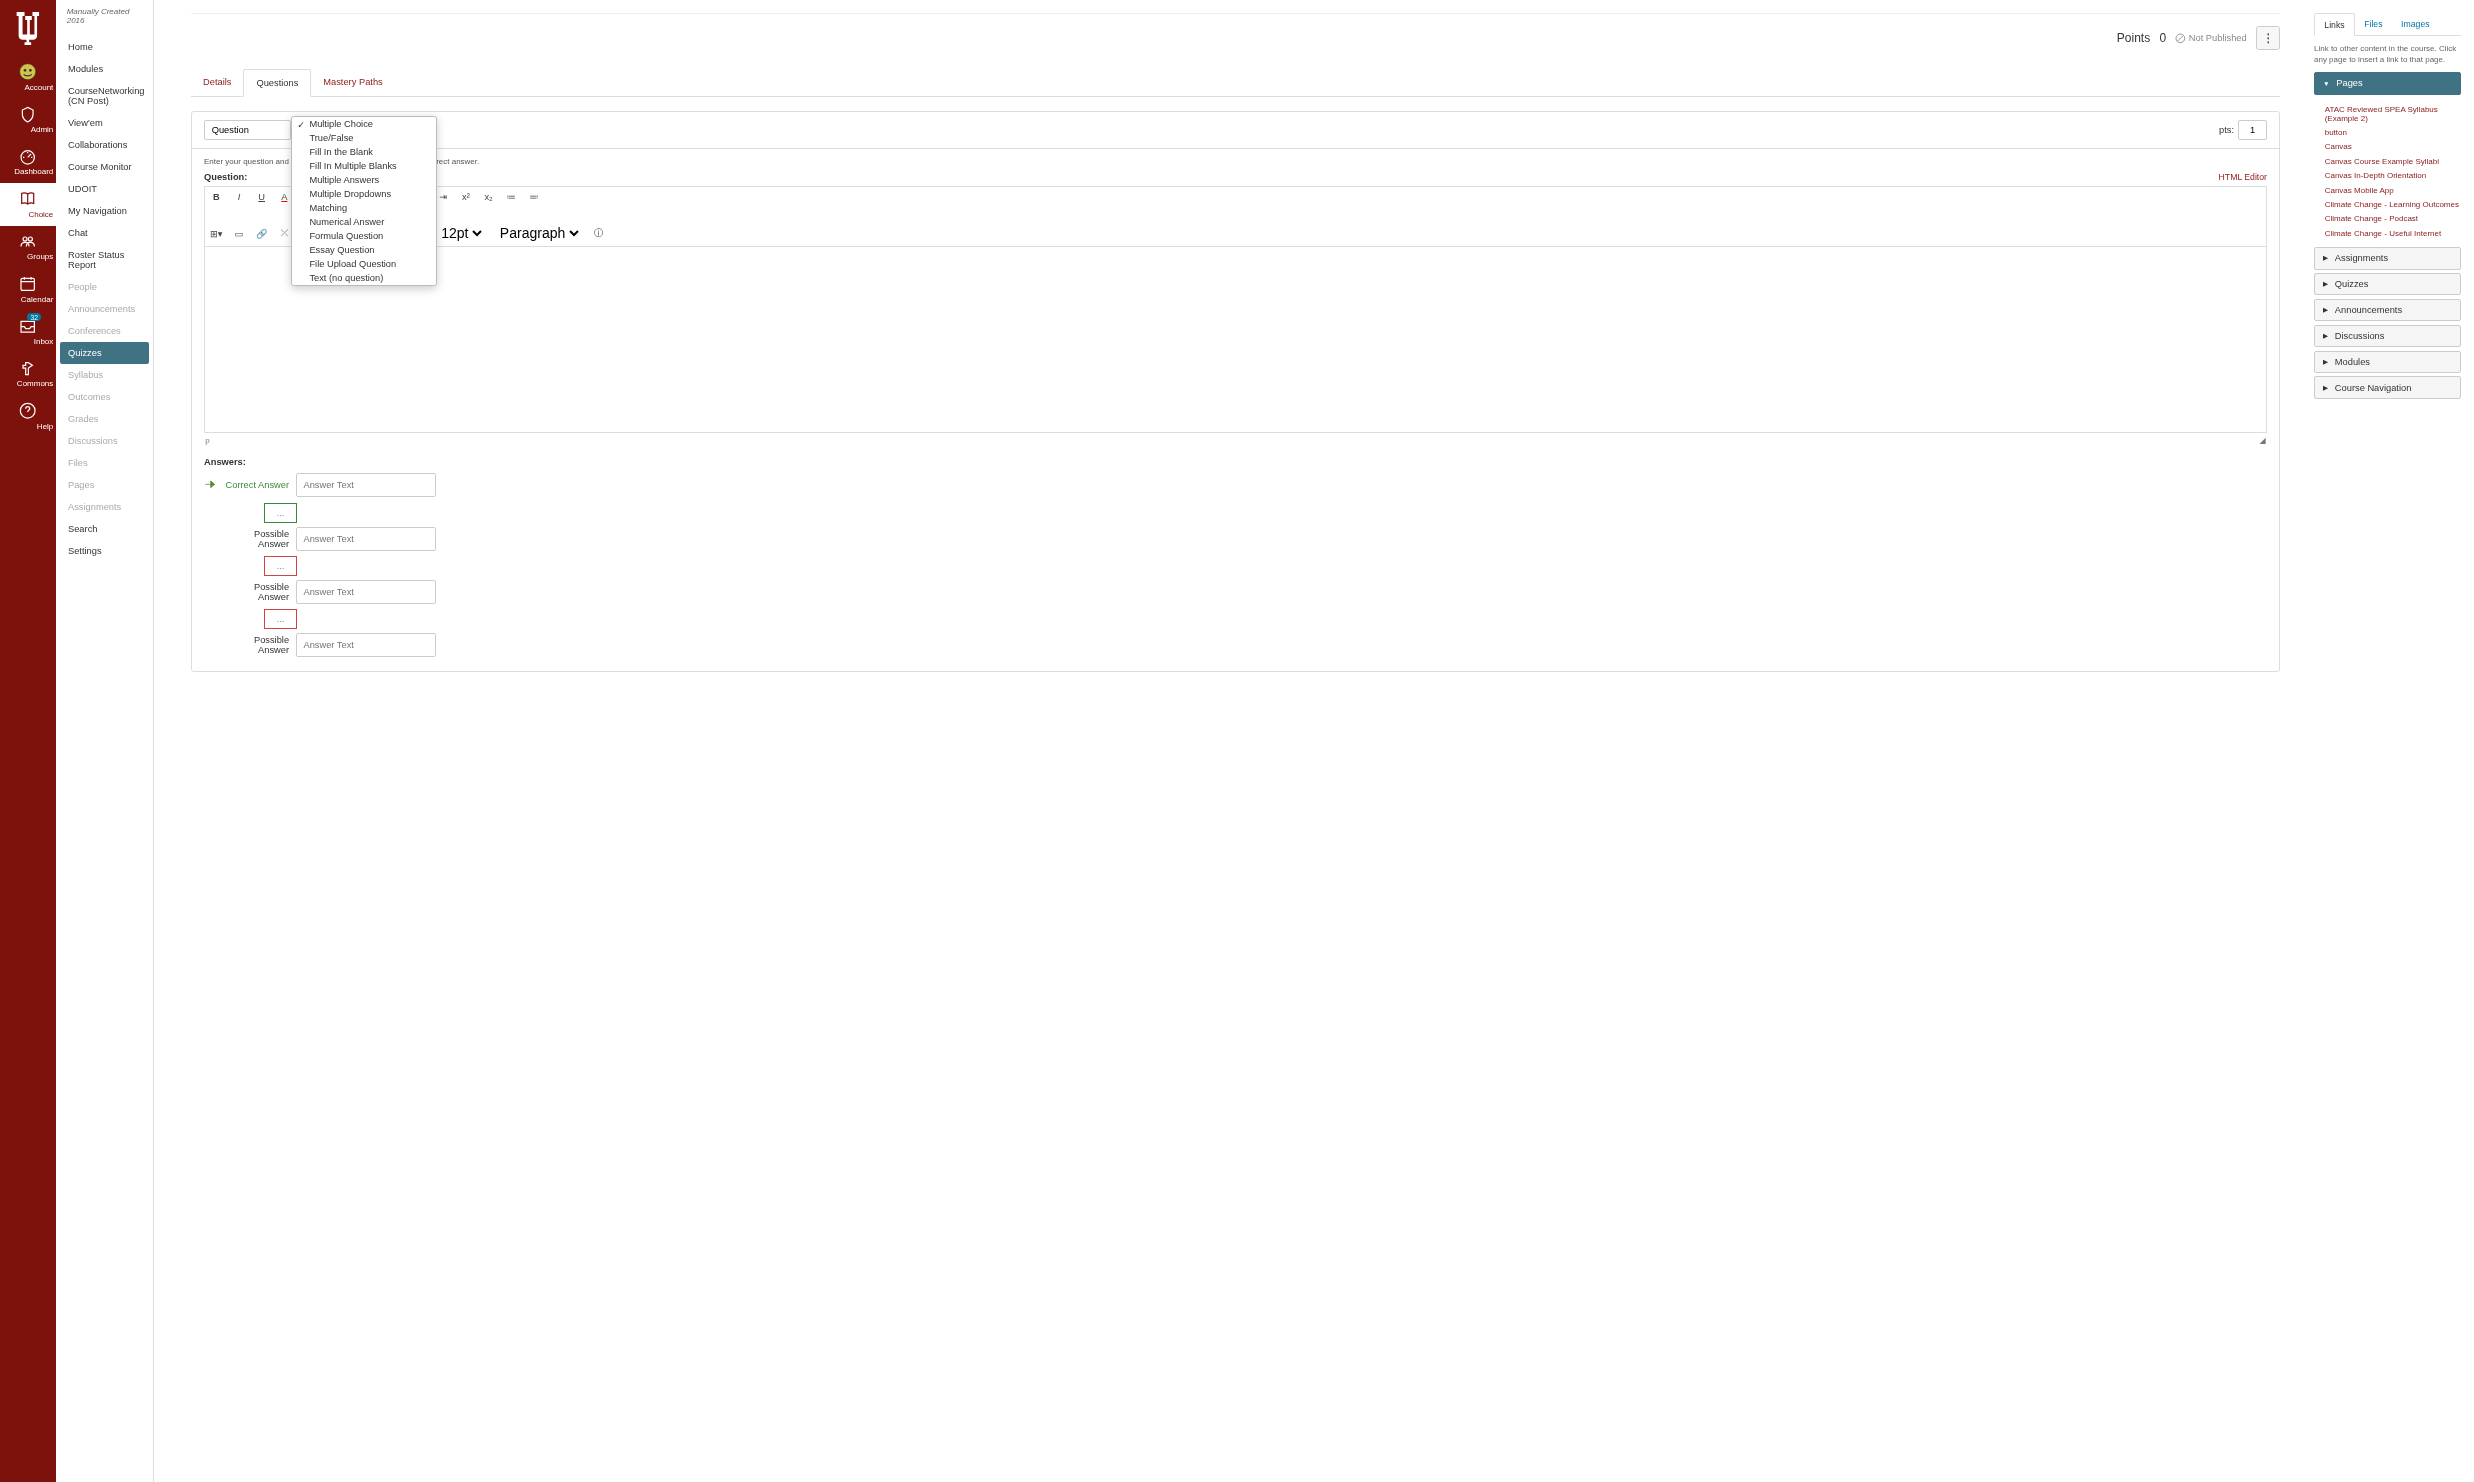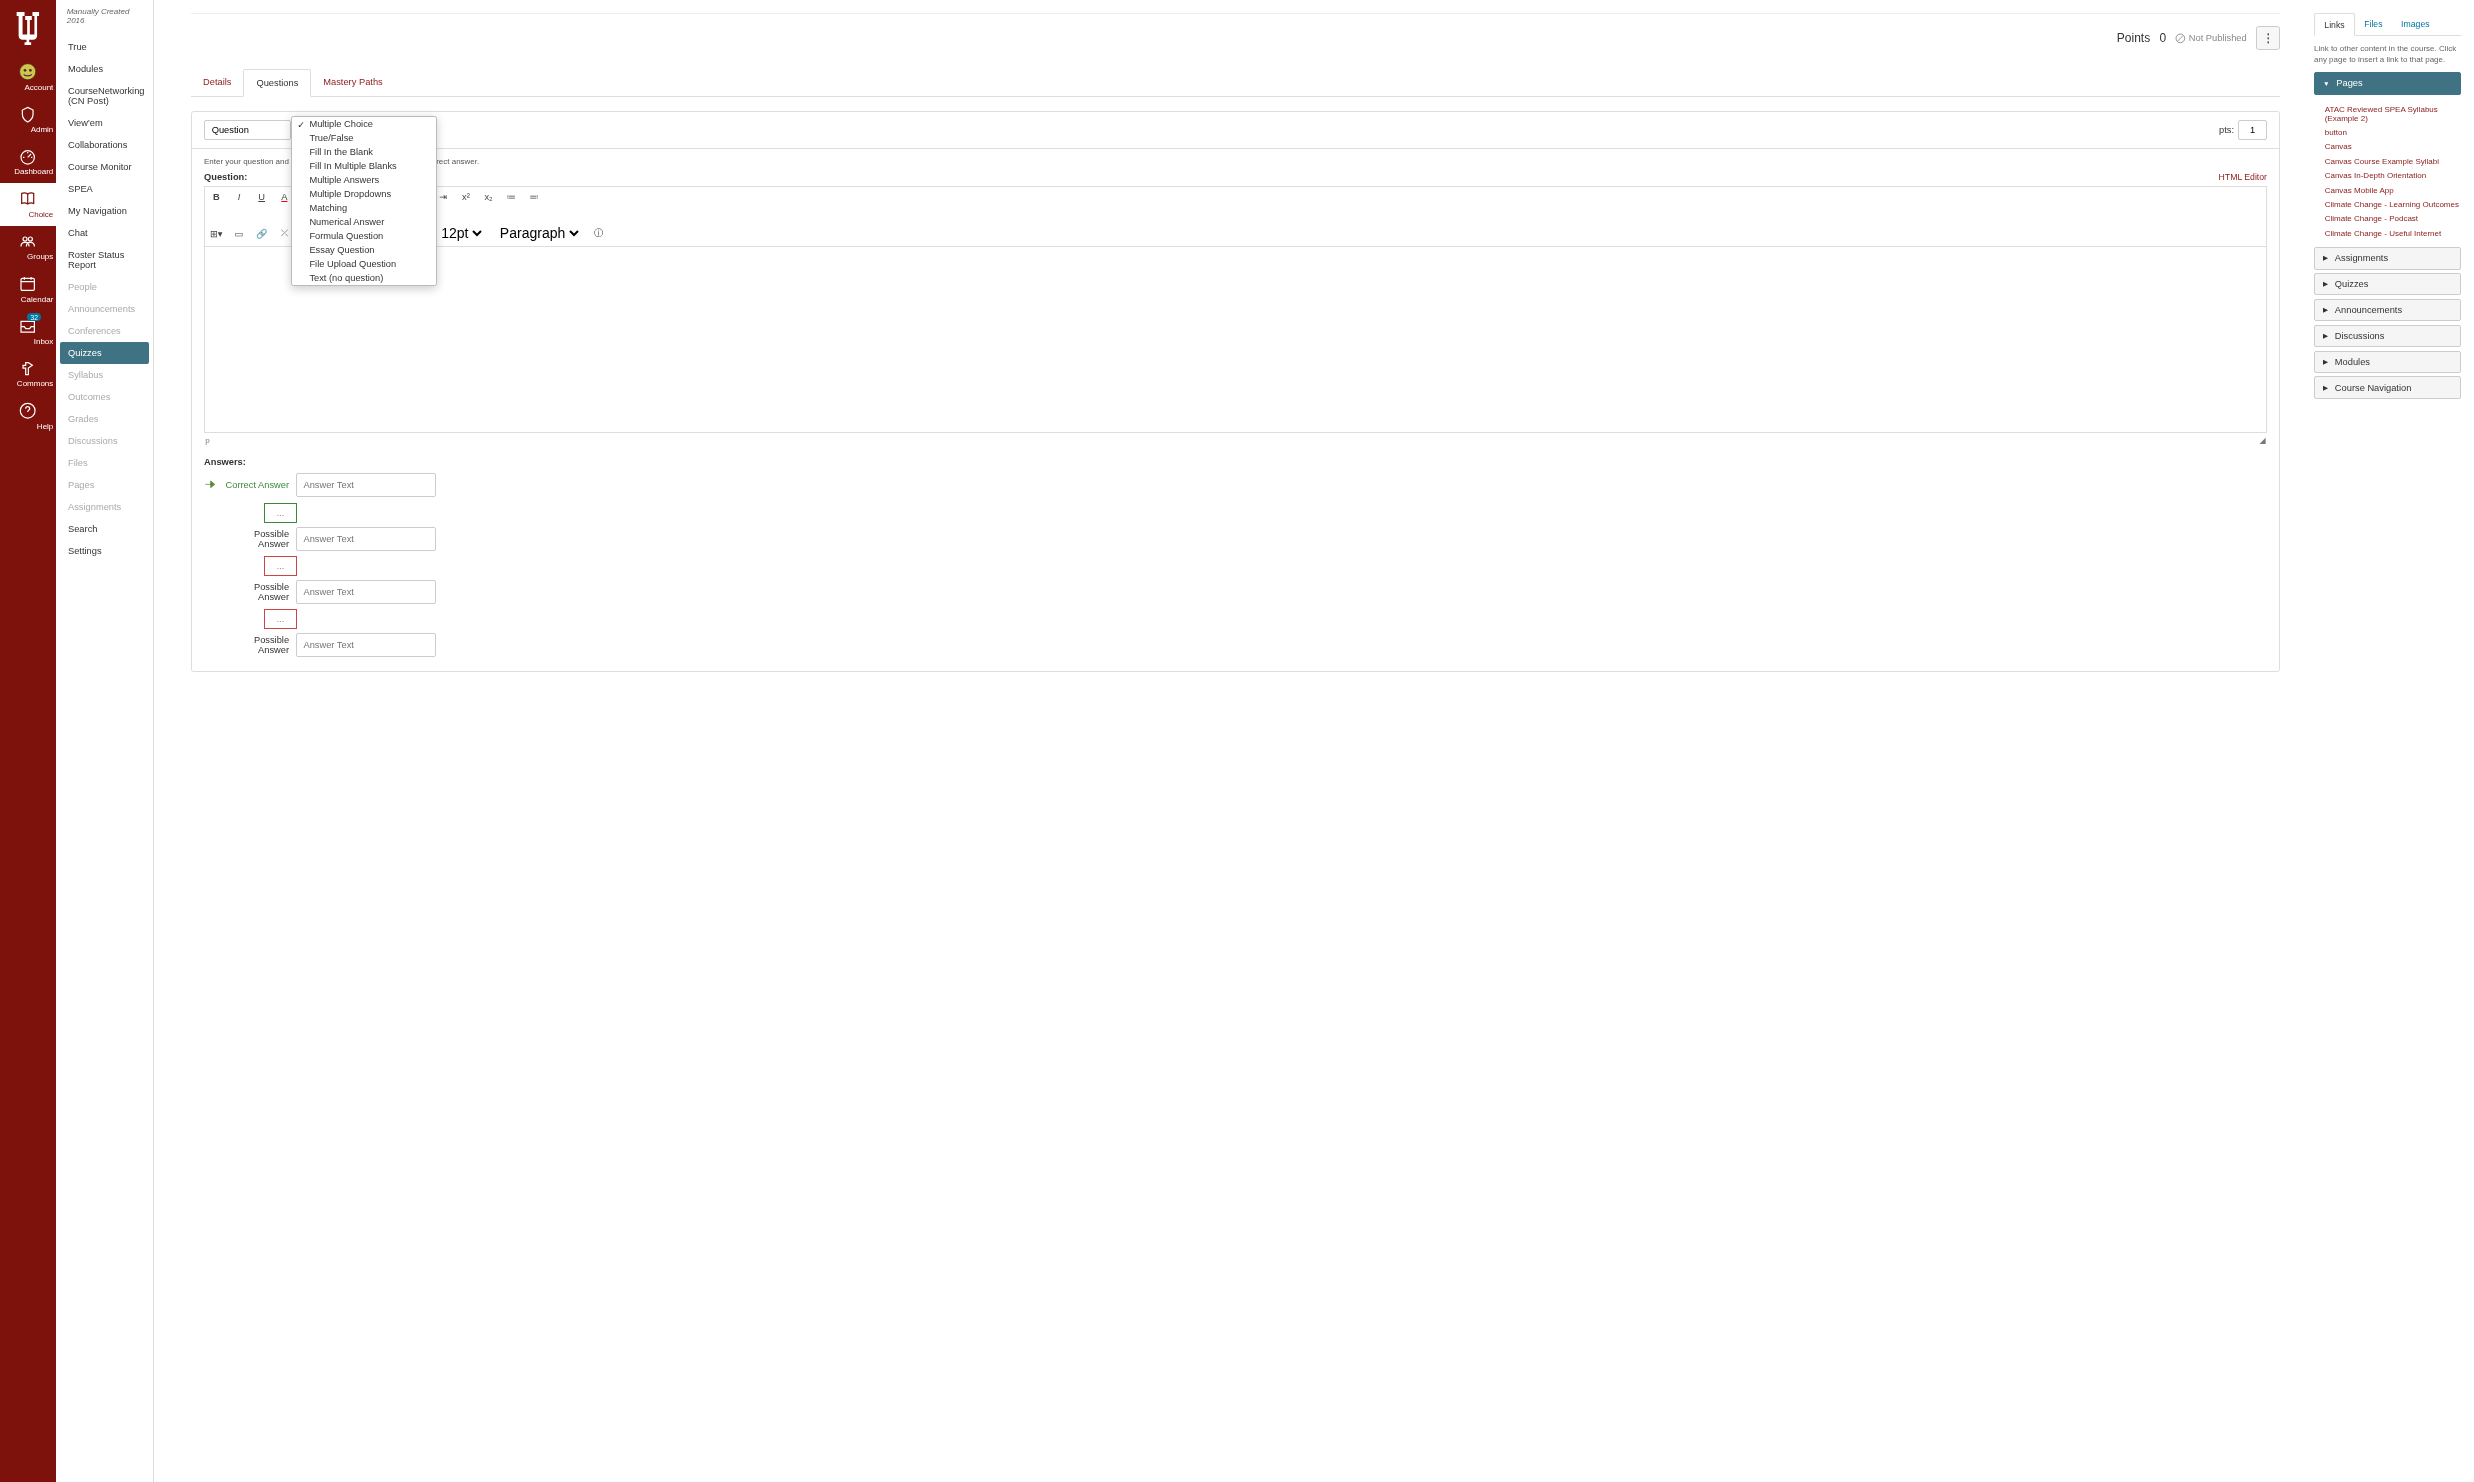--- a/index.html
+++ b/index.html
@@ -145,27 +145,27 @@
         <svg viewBox="0 0 26 26" fill="none" stroke="#fff" stroke-width="1.8">
           <circle cx="13" cy="13" r="11"></circle>
           <path d="M10 10c0-2 1-3 3-3s3 1 3 3-3 2-3 5M13 19h.01"></path>
         </svg>
       </span><span class="label">Help</span></a>
 </nav>
 
 <nav class="course-nav">
   <div class="term">Manually Created 2016</div>
   <div id="course-nav-items">
-      <a>True</a>
+      <a>Home</a>
       <a>Modules</a>
       <a>CourseNetworking (CN Post)</a>
       <a>View'em</a>
       <a>Collaborations</a>
       <a>Course Monitor</a>
-      <a>SPEA</a>
+      <a>UDOIT</a>
       <a>My Navigation</a>
       <a>Chat</a>
       <a>Roster Status Report</a>
       <a class="muted">People</a>
       <a class="muted">Announcements</a>
       <a class="muted">Conferences</a>
       <a class="active">Quizzes</a>
       <a class="muted">Syllabus</a>
       <a class="muted">Outcomes</a>
       <a class="muted">Grades</a>

